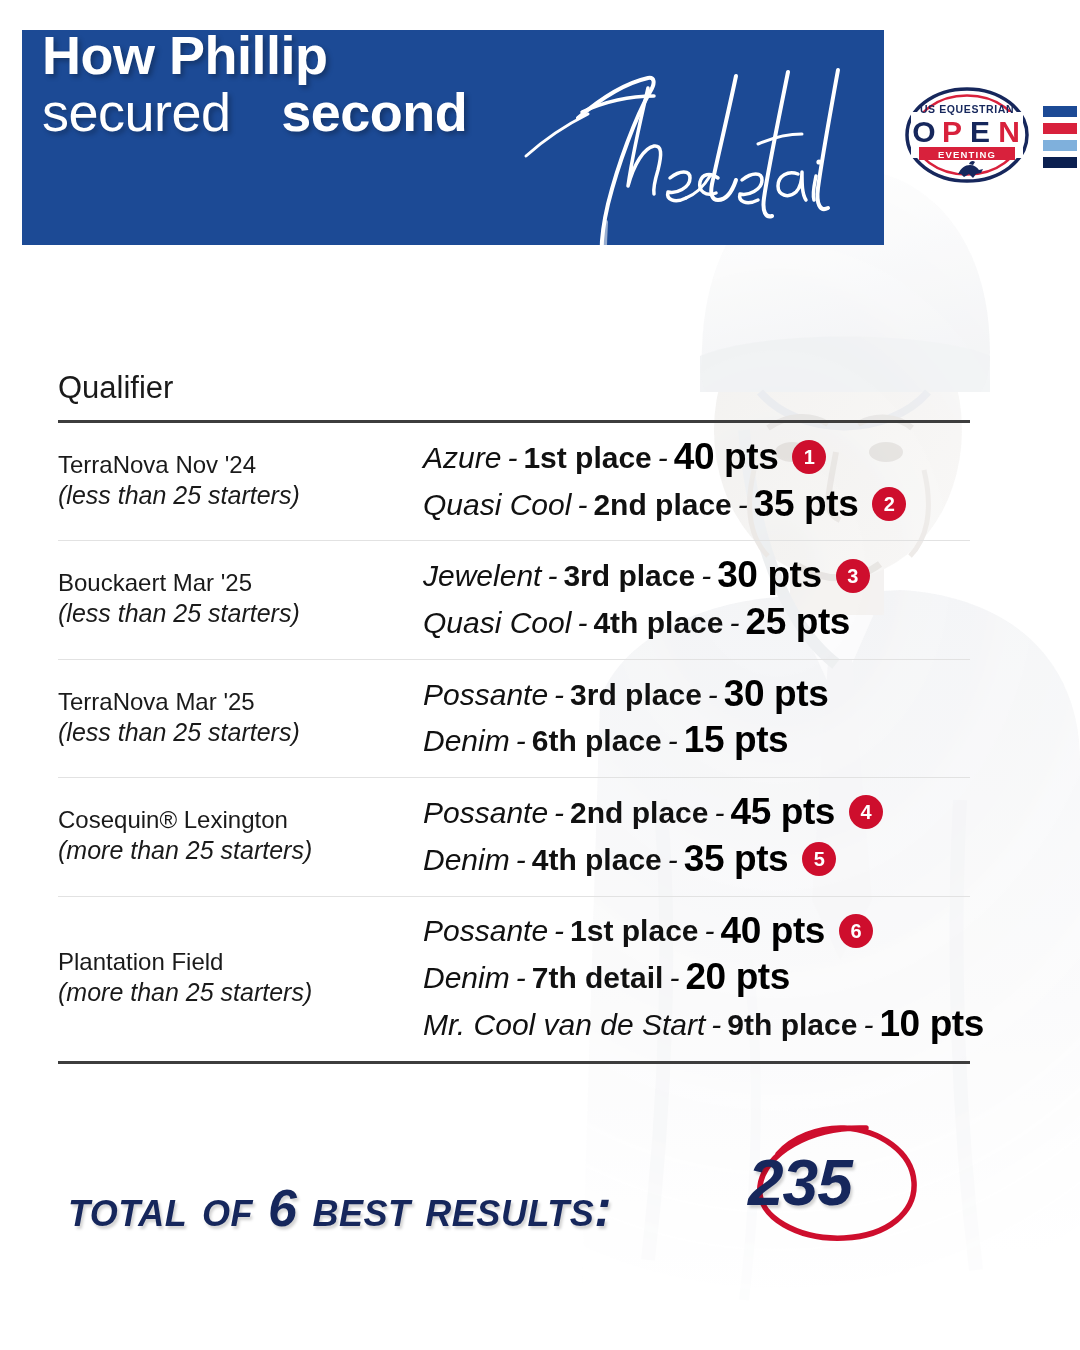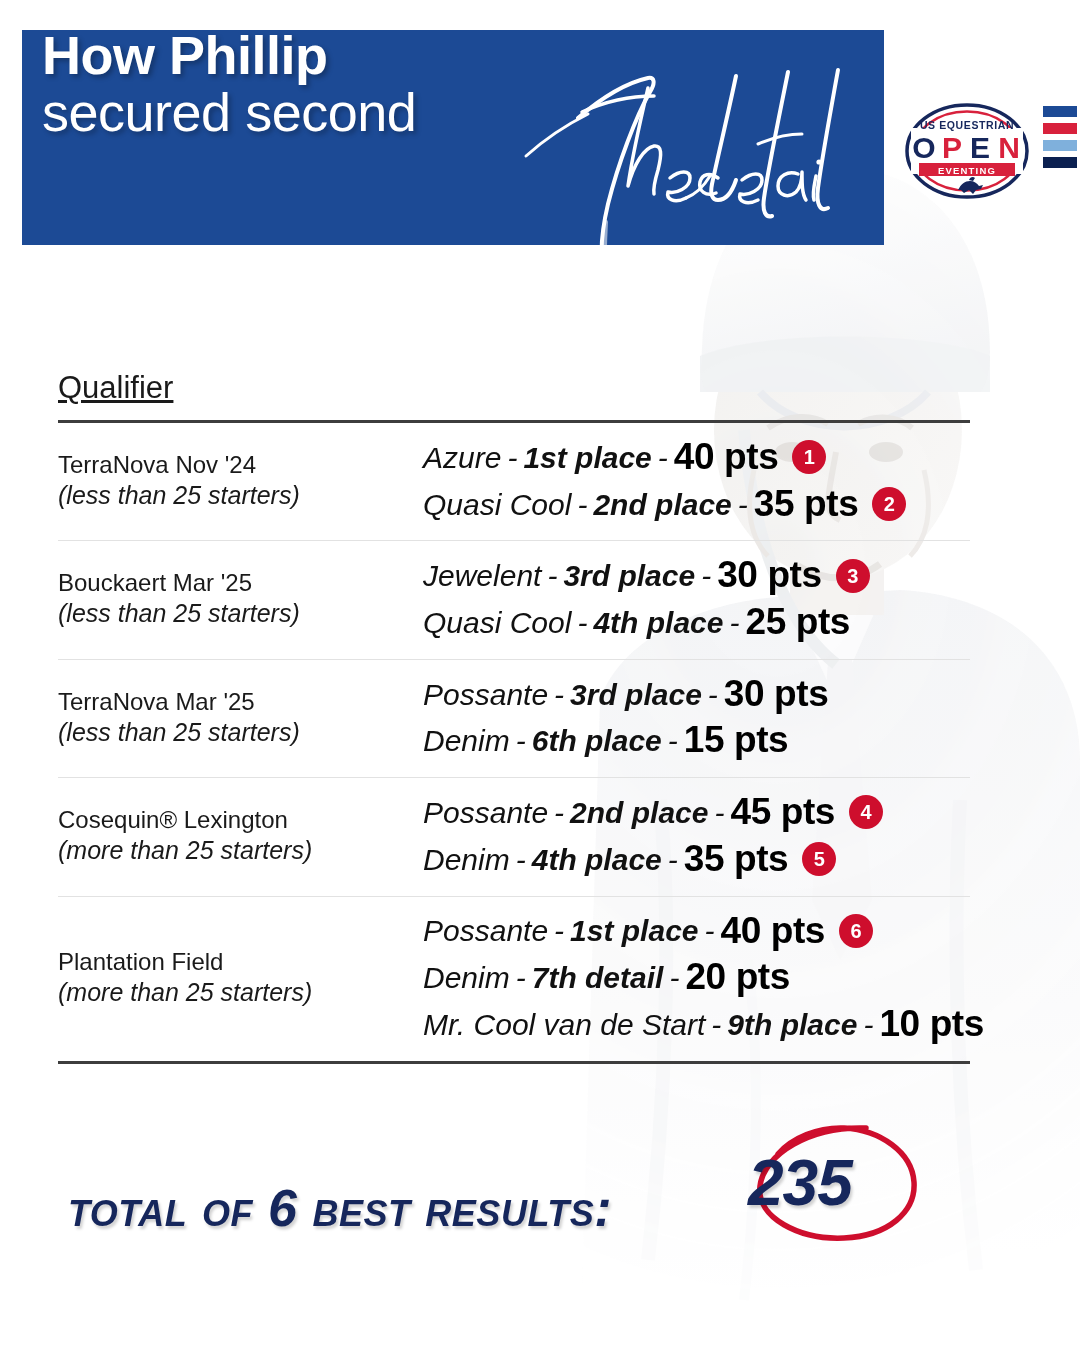--- a/index.html
+++ b/index.html
@@ -58,21 +58,21 @@
     font-stretch: condensed;
     display: block;
   }
   .hl-line2 {
     font-size: 54px;
     font-weight: 300;
     letter-spacing: -0.5px;
     display: block;
     margin-top: 4px;
   }
-  .hl-line2 b { font-weight: 400; }
+  .hl-line2 b { font-weight: 700; margin-left: 36px; }
 
   
   #script-wrap {
     position: absolute;
     left: 520px;
     top: 52px;
     width: 330px;
     height: 230px;
     z-index: 5;
     pointer-events: none;
@@ -82,21 +82,21 @@
     position: absolute;
     width: 1px; height: 1px;
     overflow: hidden;
     clip: rect(0 0 0 0);
   }
 
   
   #logo {
     position: absolute;
     left: 903px;
-    top: 102px;
+    top: 86px;
     width: 128px;
     height: 98px;
     z-index: 6;
   }
   #logo svg { display: block; }
 
   #flag-stripes {
     position: absolute;
     left: 1043px;
     top: 106px;
@@ -120,21 +120,21 @@
 
   .thead {
     display: flex;
     padding-bottom: 14px;
   }
   .th {
     font-size: 31px;
     font-weight: 400;
     color: #1a1a1a;
   }
-  .th-qualifier { width: 365px; flex: none; text-decoration: underline; }
+  .th-qualifier { width: 365px; flex: none; }
   .th-points    { flex: 1; }
 
   .rule-strong {
     height: 3px;
     background: #3d3d3d;
     width: 912px;
   }
   .rule-light {
     height: 1px;
     background: #e2e2e2;
@@ -189,21 +189,20 @@
     color: #111111;
   }
   .pt-sep {
     font-size: 30px;
     font-style: italic;
     color: #111111;
     padding: 0 6px;
   }
   .pt-place {
     font-size: 30px;
-    font-style: italic;
     font-weight: 700;
     color: #111111;
   }
   .pt-pts {
     font-size: 37px;
     font-weight: 700;
     color: #000000;
     letter-spacing: -0.4px;
   }
   .badge {

